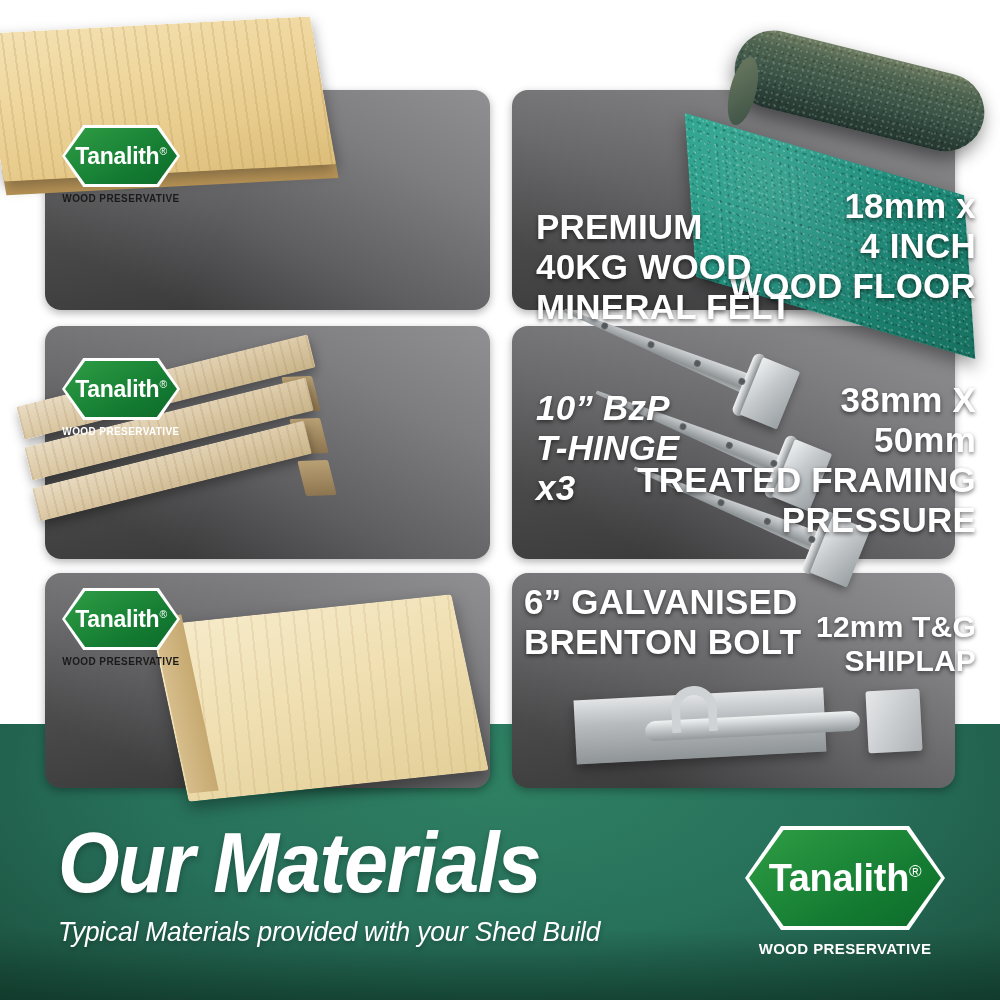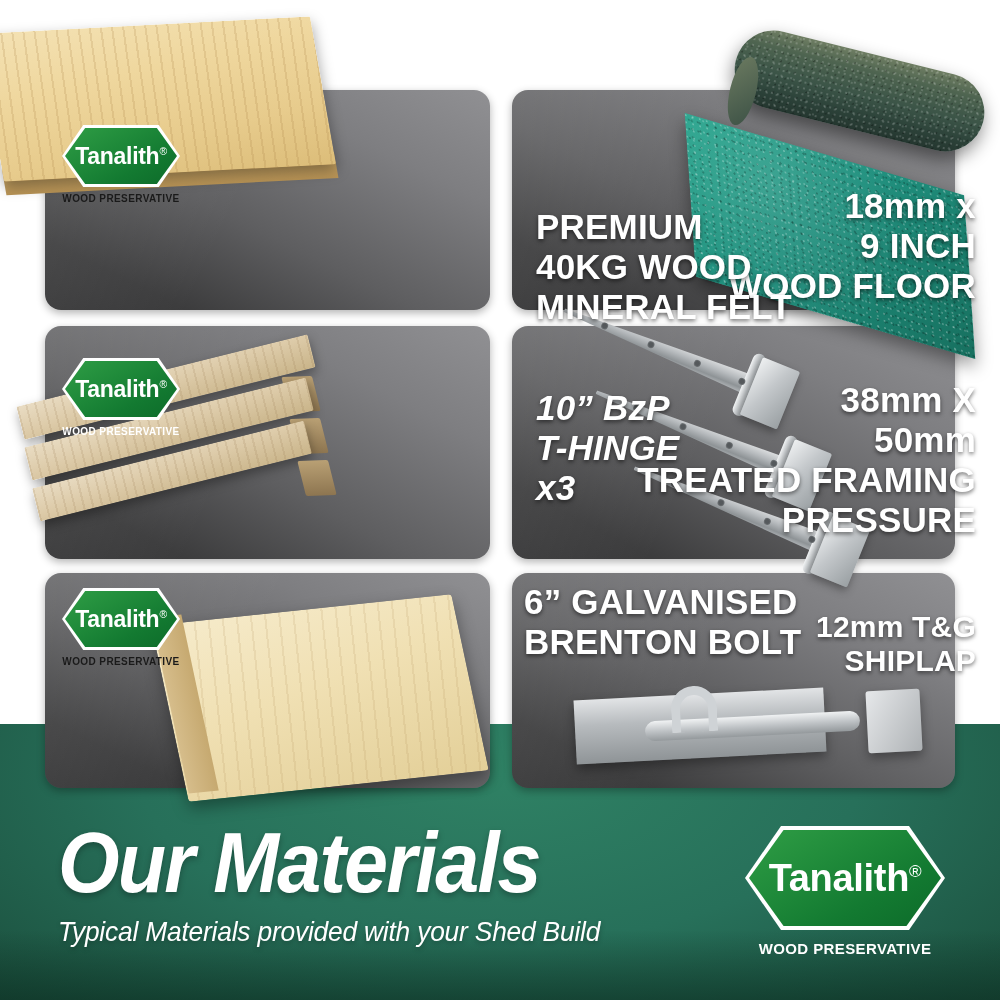--- a/index.html
+++ b/index.html
@@ -309,21 +309,21 @@
     <div class="tanalith badge-sm b1">
       <div class="hexwrap">
         <div class="hex">
           <span class="word"><span>Tanalith</span><span class="reg">®</span></span>
         </div>
       </div>
       <div class="sub">WOOD PRESERVATIVE</div>
     </div>
     <div class="caption cap-right c1">
       <span class="ln">18mm x</span>
-      <span class="ln">9 INCH</span>
+      <span class="ln">4 INCH</span>
       <span class="ln">WOOD FLOOR</span>
     </div>
 
     <div class="panel p2">
       <div class="sheen"></div>
     </div>
     <div class="art felt">
       <div class="sheet"></div>
         <div class="roll"></div>
         <div class="cap"></div>

